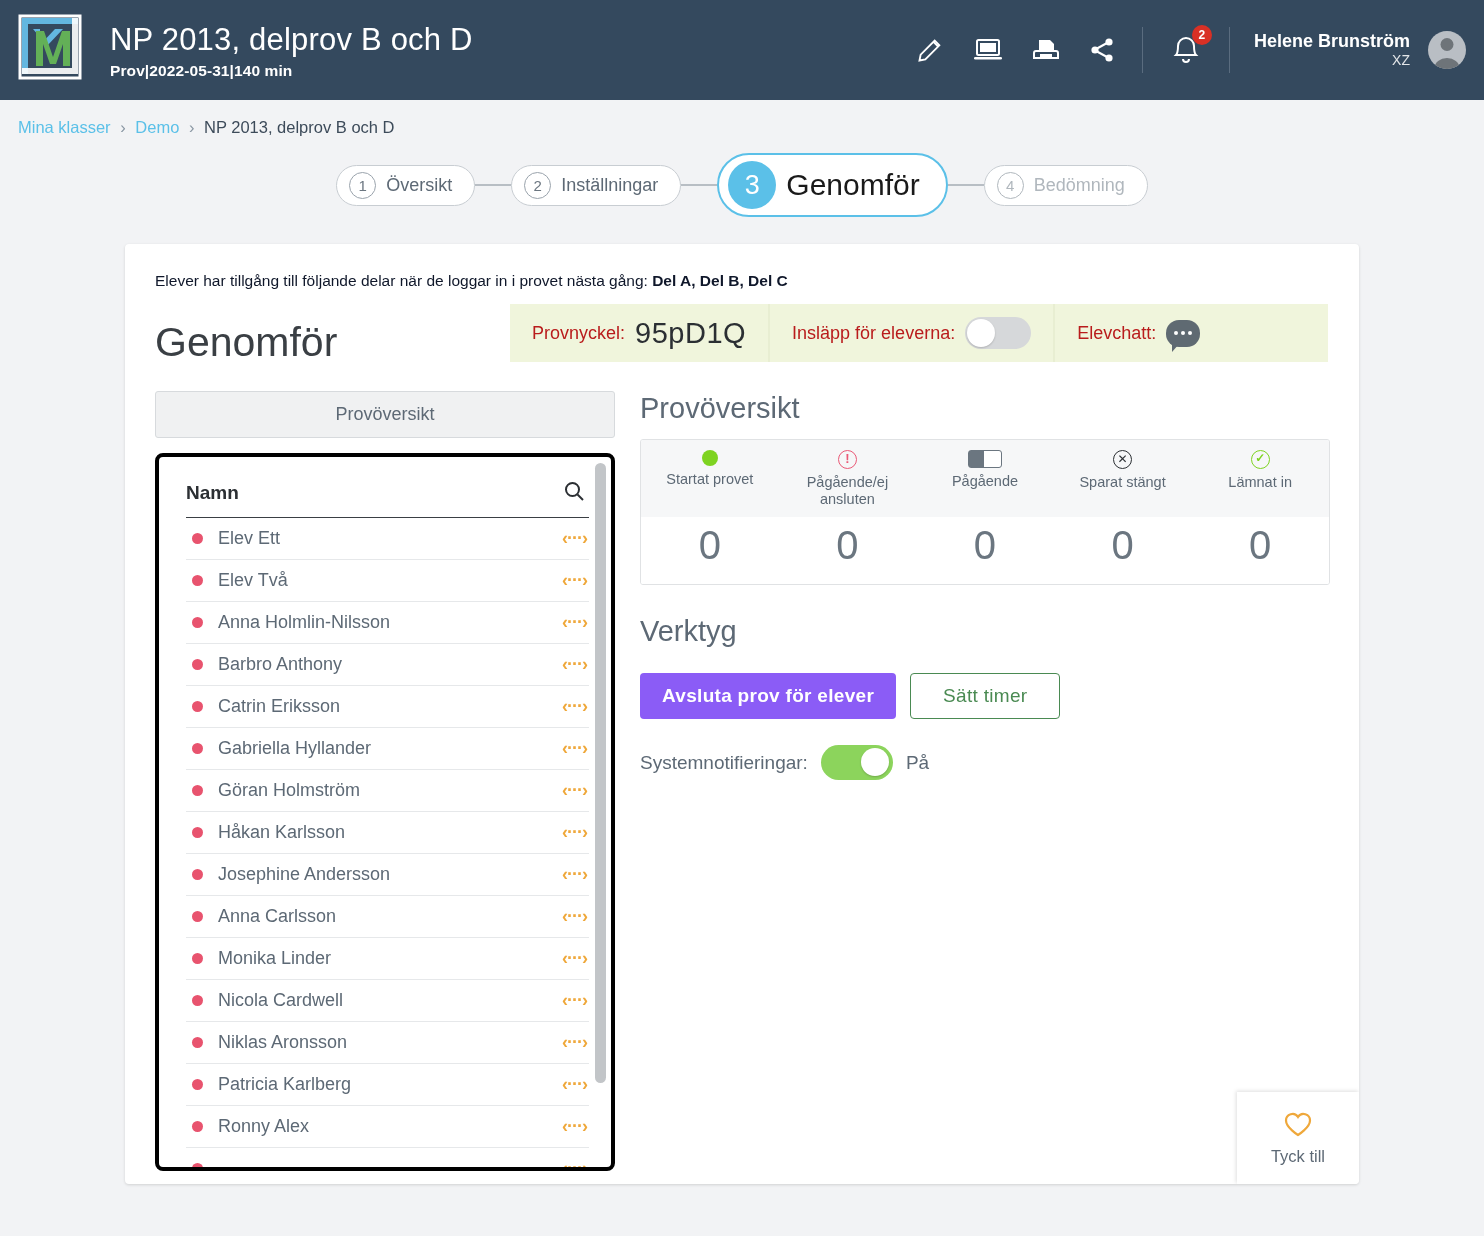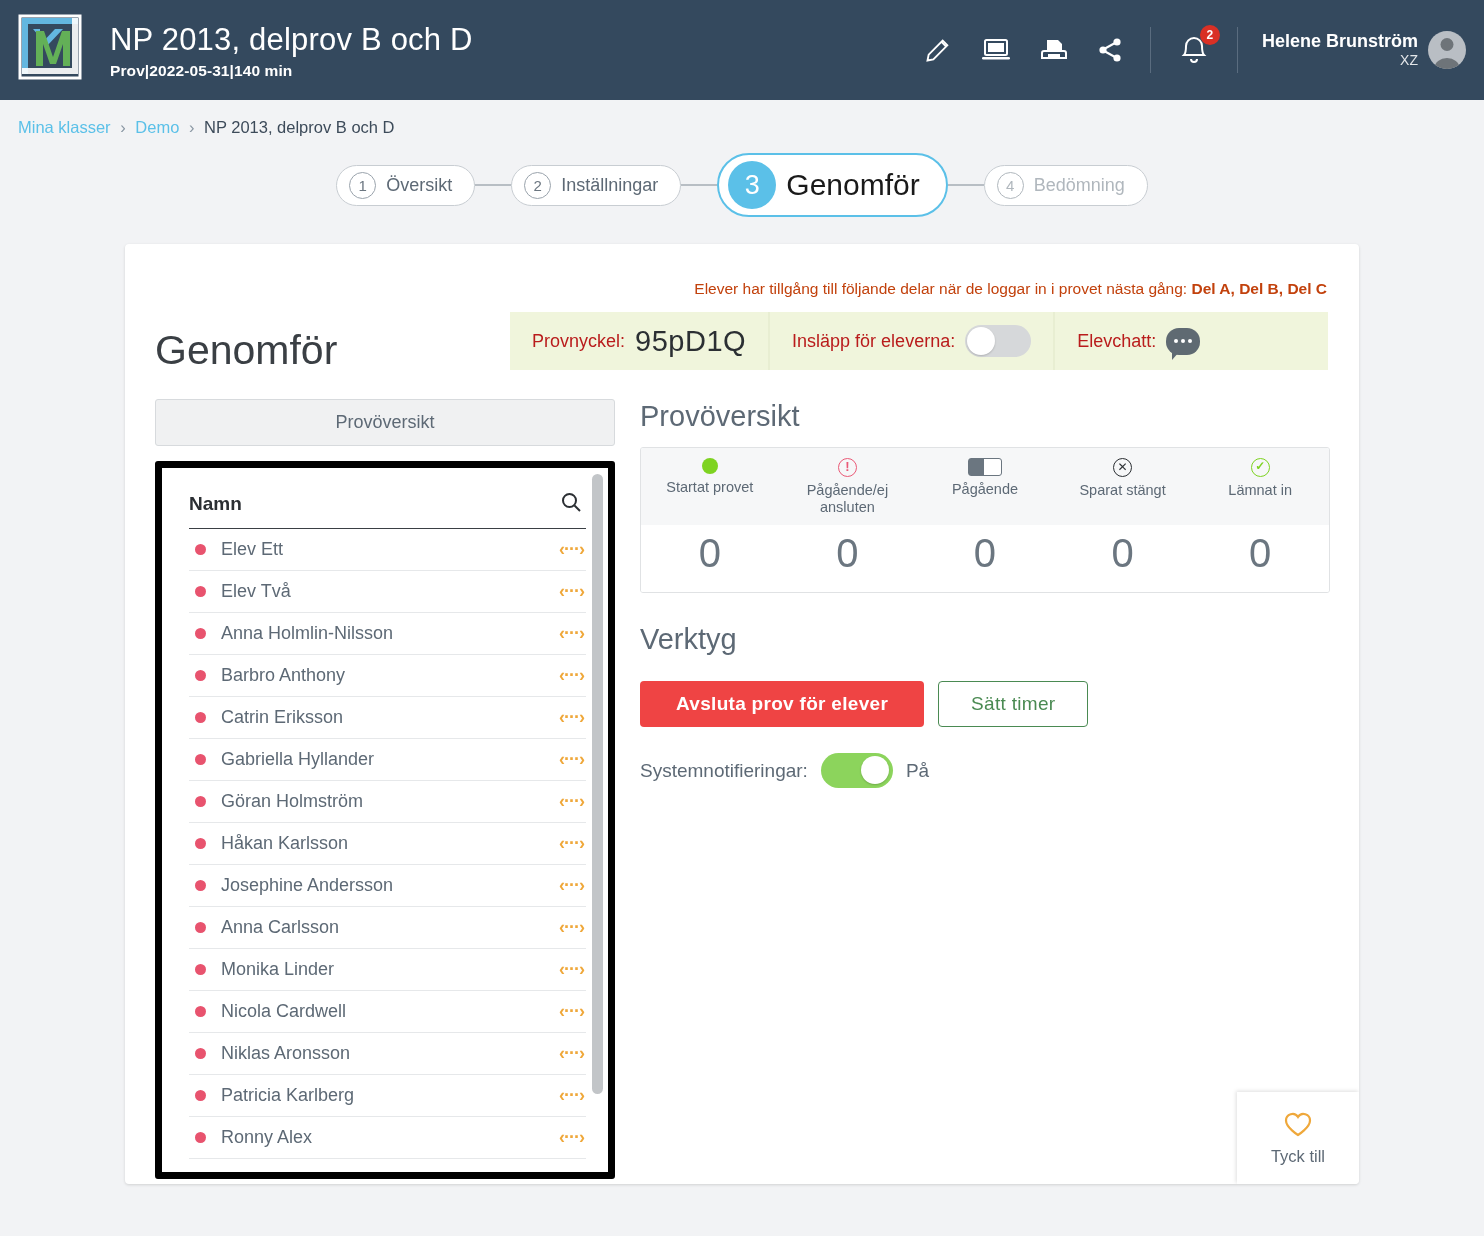--- a/index.html
+++ b/index.html
@@ -50,21 +50,21 @@
   .vdiv { width: 1px; height: 46px; background: #5a6c7f; }
   .bell-wrap { position: relative; margin: 0 26px; line-height: 0; cursor: pointer; }
   .bell-badge {
     position: absolute; top: -7px; right: -9px;
     background: #d93025; color: #fff;
     font-size: 12px; font-weight: bold;
     width: 20px; height: 20px; border-radius: 50%;
     display: flex; align-items: center; justify-content: center;
   }
   .user-block {
-    display: flex; align-items: center; gap: 10px;
+    display: flex; align-items: center; gap: 18px;
     margin-left: 24px;
   }
   .user-text { text-align: right; }
   .user-name { color: #fff; font-size: 18px; font-weight: bold; line-height: 21px; }
   .user-sub { color: #e3e6e9; font-size: 14px; line-height: 17px; }
   .avatar {
     width: 38px; height: 38px; border-radius: 50%;
     background: #b9bec4; position: relative; overflow: hidden;
     flex: 0 0 auto;
   }
@@ -128,24 +128,24 @@
     margin: 27px 125px 0 125px;
     background: #fff;
     border-radius: 4px;
     box-shadow: 0 1px 3px rgba(0,0,0,.14);
     height: 940px;
     padding: 0 30px 0 30px;
     position: relative;
     overflow: hidden;
   }
   .notice {
-    text-align: right;
+    text-align: left;
     font-size: 15.5px;
-    color: #c2410c;
-    padding: 36px 2px 0 0;
+    color: #0f172a;
+    padding: 28px 2px 0 0;
   }
   .notice b { font-weight: bold; }
 
   .headrow {
     display: flex; align-items: flex-start;
     margin-top: 14px;
   }
   .page-title {
     font-size: 41px; font-weight: 400; color: #3a3f44;
     line-height: 1; padding-top: 18px;
@@ -194,22 +194,22 @@
     width: 100%; height: 47px;
     background: #f0f1f2;
     border: 1px solid #d7dadd;
     border-radius: 3px;
     font-size: 18px; color: #5d6975;
     display: flex; align-items: center; justify-content: center;
     cursor: pointer;
   }
   .listbox {
     margin-top: 15px;
-    border: 7px solid #000000;
-    border-radius: 3px;
+    border: 4px solid #000000;
+    border-radius: 8px;
     height: 718px;
     position: relative;
     overflow: hidden;
     background: #fff;
   }
   .list-inner { padding: 0 22px 0 27px; }
   .namehdr {
     display: flex; align-items: center; justify-content: space-between;
     padding: 22px 3px 10px 0;
     border-bottom: 1.5px solid #3a3f44;
@@ -275,24 +275,24 @@
   }
   .ic-check {
     width: 19px; height: 19px; border-radius: 50%;
     border: 1.8px solid #7ed321; color: #7ed321;
     font-size: 12px; line-height: 15px; font-weight: bold;
   }
 
   .verktyg { margin-top: 30px; }
   .btnrow { display: flex; gap: 14px; margin-top: 25px; }
   .btn-primary {
-    background: #ef4444; color: #fff;
+    background: #8b5cf6; color: #fff;
     font-size: 19px; font-weight: bold;
     border: none; border-radius: 4px;
-    padding: 0 36px; height: 46px;
+    padding: 0 22px; height: 46px;
     cursor: pointer; letter-spacing: .3px;
   }
   .btn-outline {
     background: #fff; color: #4a8a52;
     font-size: 19px; border: 1.5px solid #4a8a52;
     border-radius: 4px; padding: 0 32px; height: 46px;
     cursor: pointer; letter-spacing: .3px;
   }
   .notifrow { display: flex; align-items: center; gap: 13px; margin-top: 26px; }
   .notifrow .nl { font-size: 19px; color: #5d6975; }

